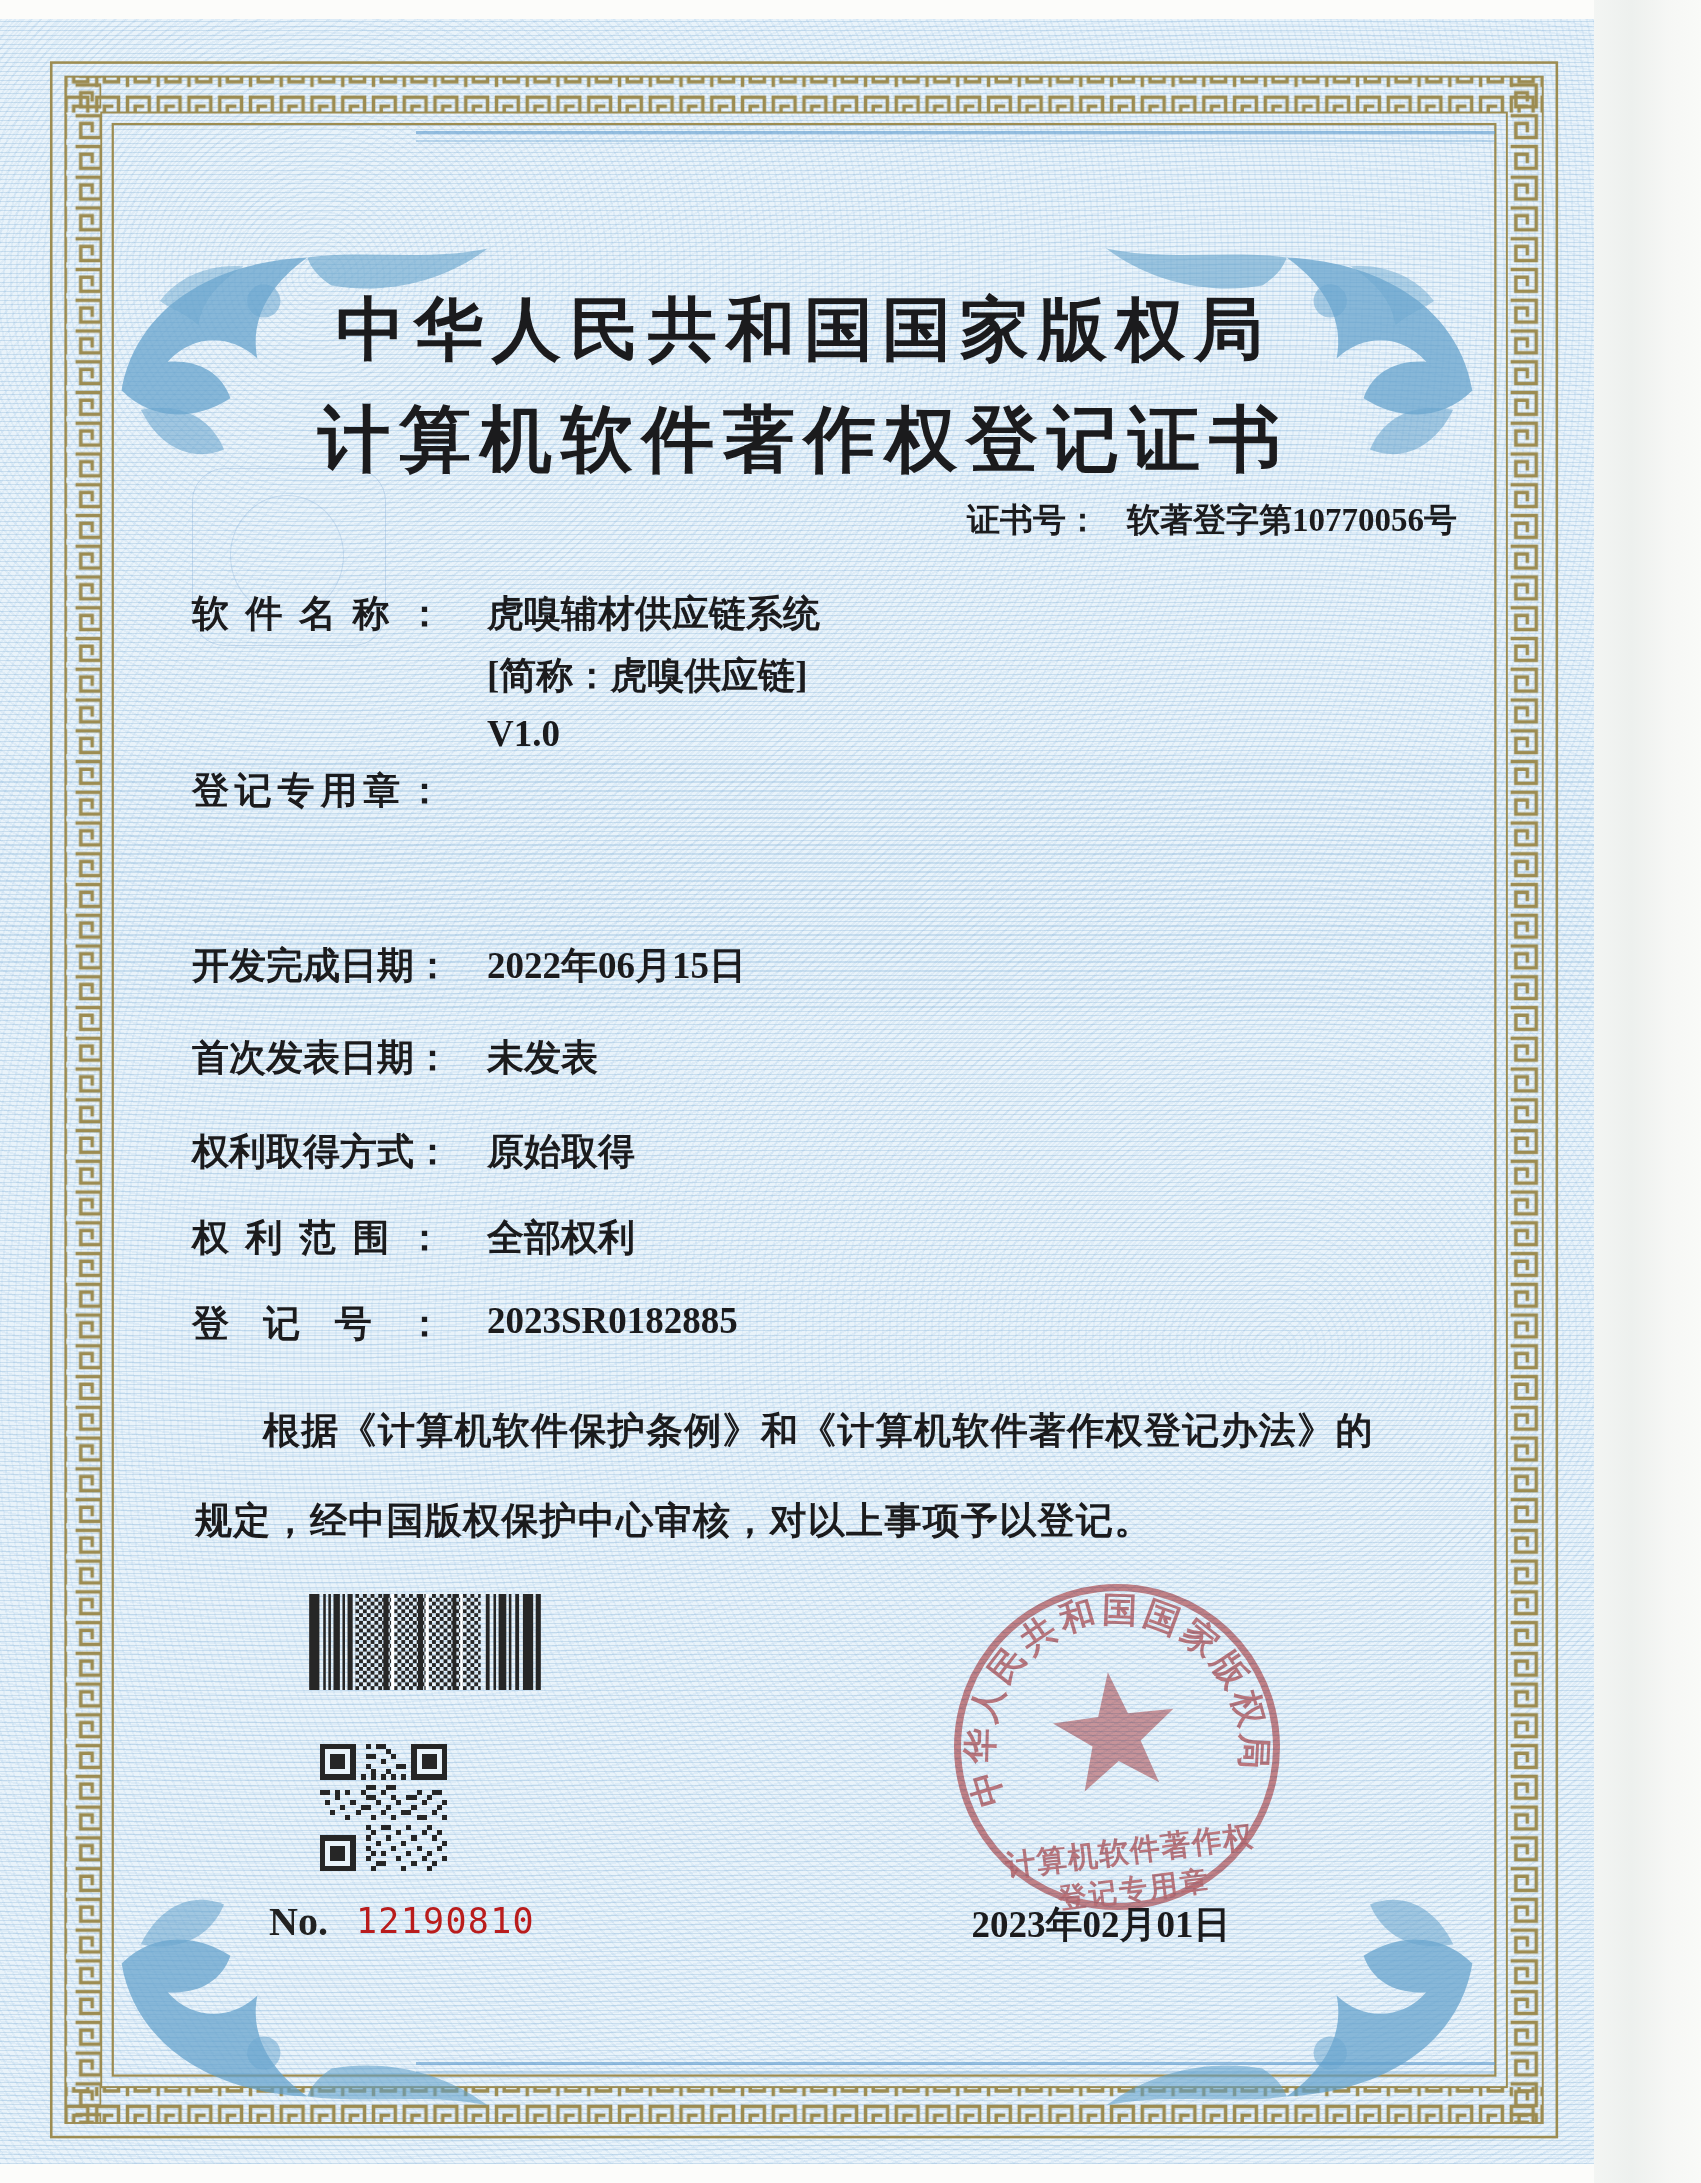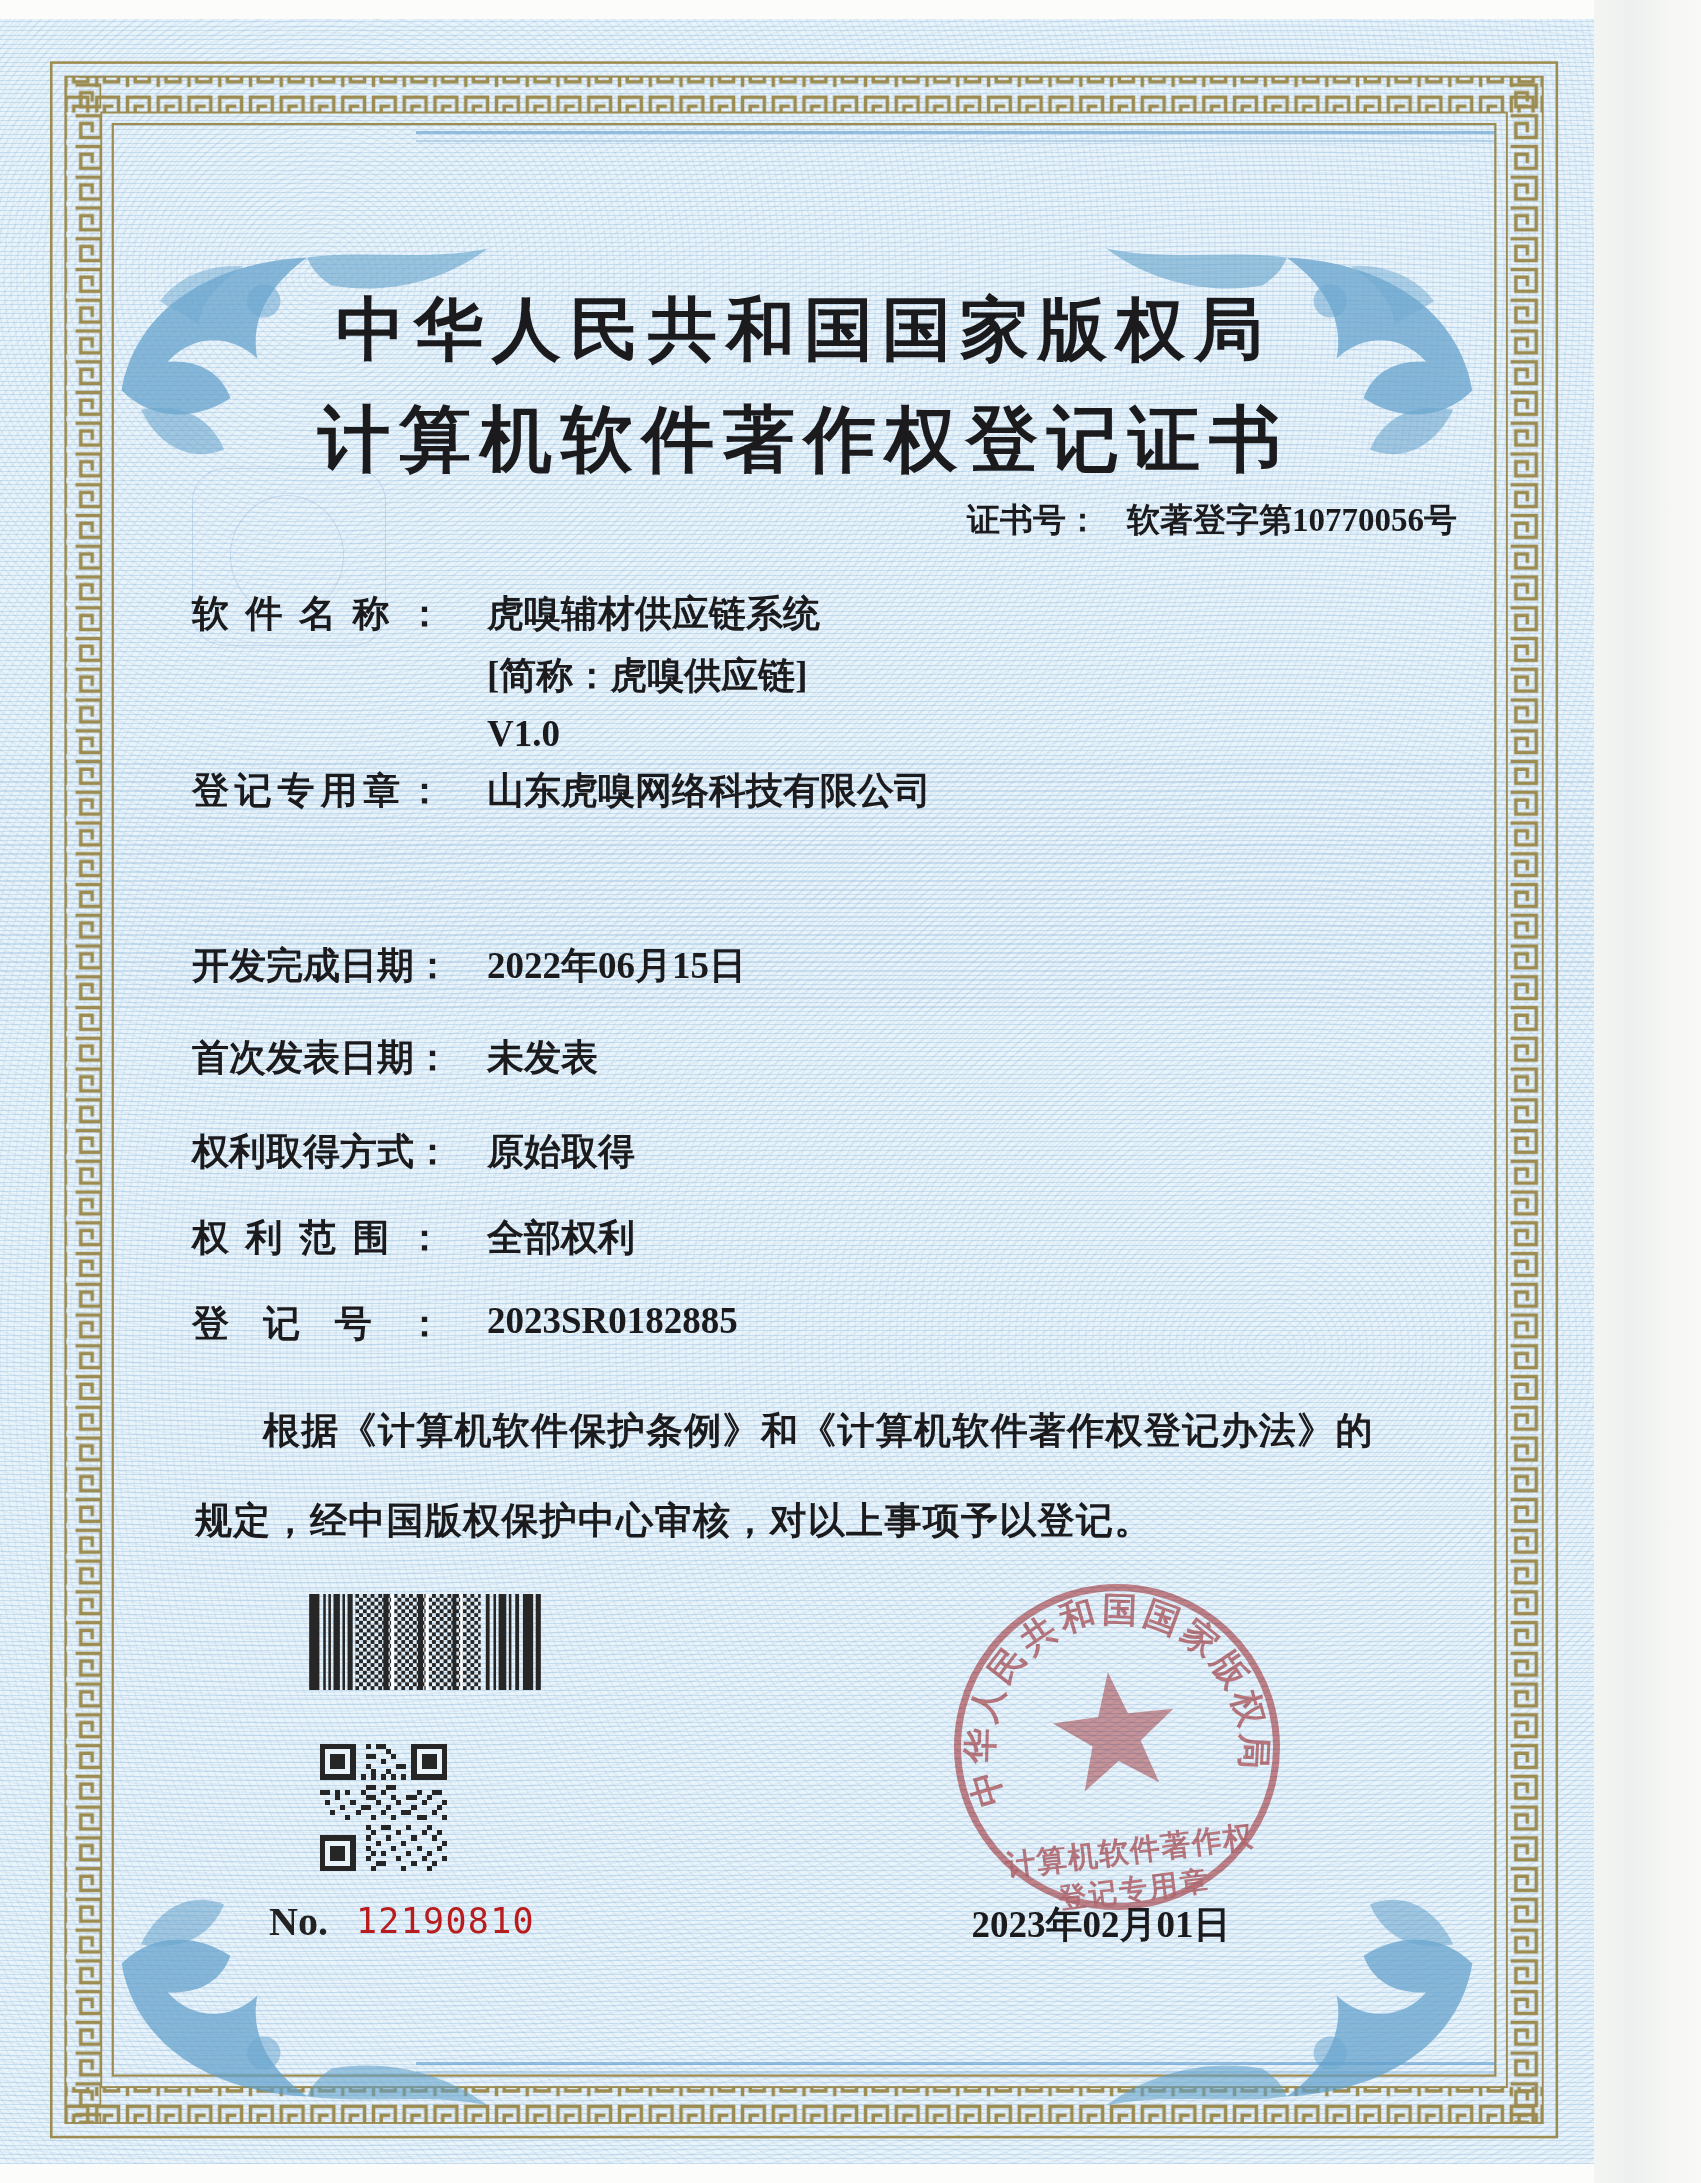--- a/index.html
+++ b/index.html
@@ -158,21 +158,20 @@
   <div class="txt certno-row">
     <span>证书号：</span><span class="gap"></span><span>软著登字第10770056号</span>
   </div>
 
   <span class="txt field-label" style="top:589px;">软件名称：</span>
   <span class="txt field-value" style="top:589px;">虎嗅辅材供应链系统</span>
   <span class="txt field-value" style="top:651px;">[简称：虎嗅供应链]</span>
   <span class="txt field-value" style="top:712px;">V1.0</span>
 
   <span class="txt field-label" style="top:766px;">登记专用章：</span>
-  <span class="txt field-value" style="top:766px;">山东虎嗅网络科技有限公司</span>
 
   <span class="txt field-label" style="top:941px;">开发完成日期：</span>
   <span class="txt field-value" style="top:941px;text-align:right;">2022年06月15日</span>
 
   <span class="txt field-label" style="top:1033px;">首次发表日期：</span>
   <span class="txt field-value" style="top:1033px;">未发表</span>
 
   <span class="txt field-label" style="top:1127px;">权利取得方式：</span>
   <span class="txt field-value" style="top:1127px;">原始取得</span>
 

